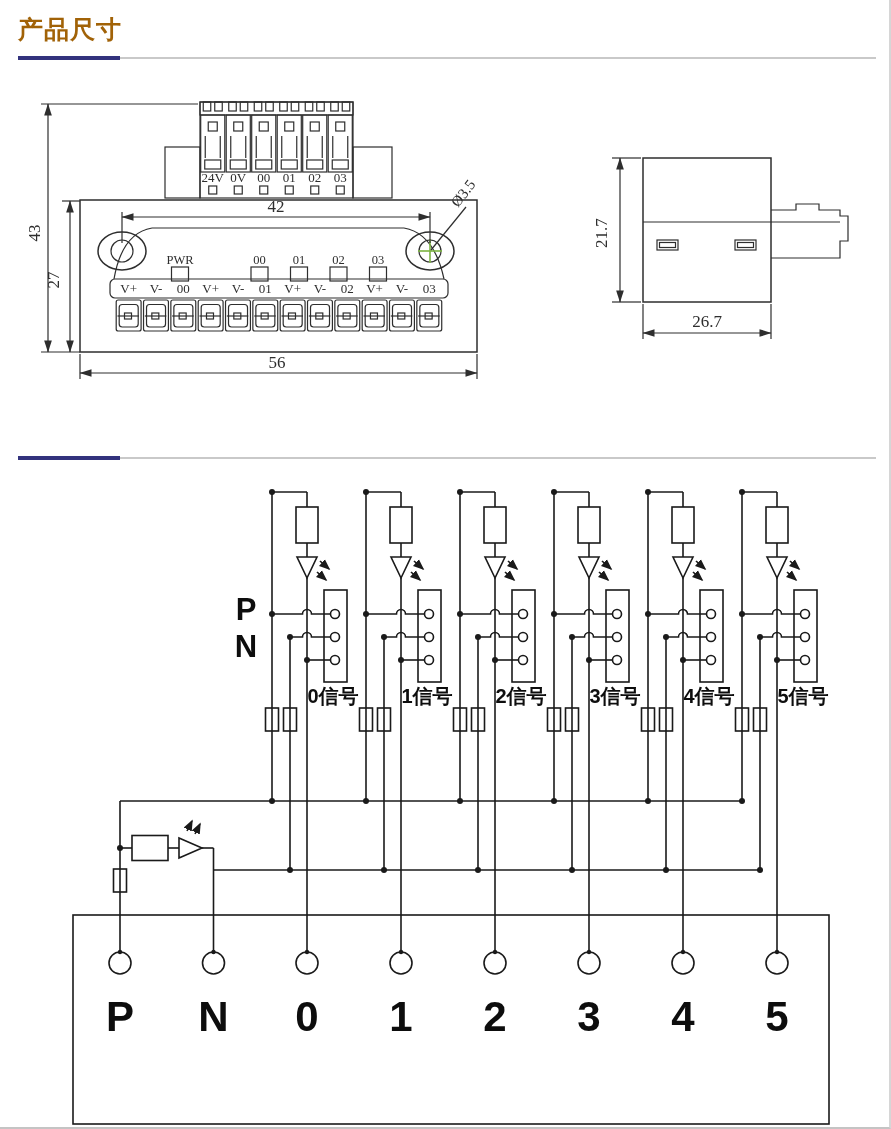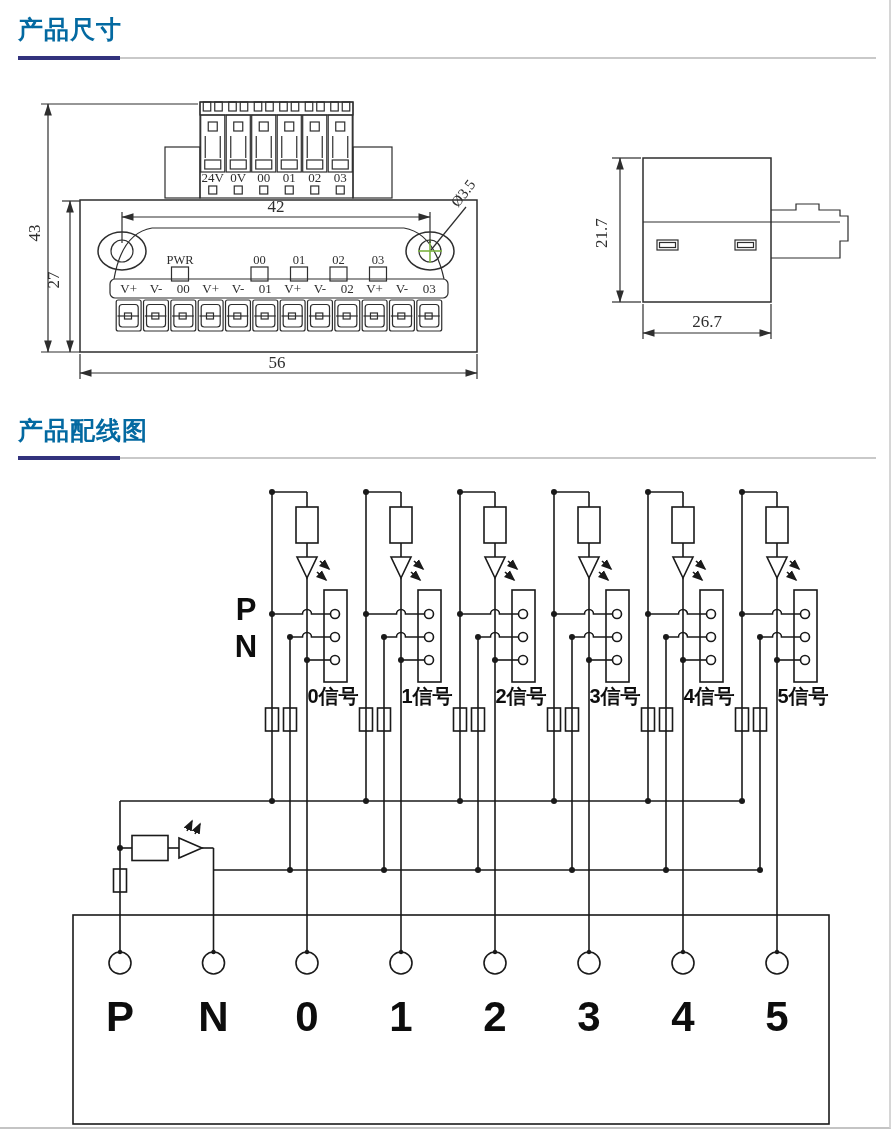--- a/index.html
+++ b/index.html
@@ -1,19 +1,19 @@
 <!DOCTYPE html>
 <html><head>
 <meta charset="utf-8">
 <style>
   html,body{margin:0;padding:0;background:#fff;}
   #page{position:relative;width:889px;height:1127px;background:#fff;
         border-right:2px solid #d6d6d6;border-bottom:2px solid #c4c4c4;
         font-family:"Liberation Sans",sans-serif;overflow:hidden;}
-  .sec-title{position:absolute;left:18px;font-size:25px;font-weight:bold;color:#0369a1;
+  .sec-title{position:absolute;left:18px;font-size:25px;font-weight:bold;color:#a16207;
              letter-spacing:1px;font-family:"Liberation Sans",sans-serif;}
   .rule-gray{position:absolute;left:18px;width:858px;height:2px;background:#c9c9c9;}
   .rule-blue{position:absolute;left:18px;width:102px;height:4px;background:#32327d;}
   svg{position:absolute;left:0;}
   svg text{fill:#1c1c1c;}
   .ser{font-family:"Liberation Serif",serif;fill:#2e2e2e;}
   .dimnum{font-size:17px;}
   .smlbl{font-size:13px;}
   .indlbl{font-size:12.5px;}
   .pn{font-size:31px;font-weight:bold;fill:#0d0d0d;font-family:"Liberation Sans",sans-serif;}
@@ -292,21 +292,20 @@
       </g>
       <g>
         <line class="dline" x1="643" y1="304" x2="643" y2="339"></line>
         <line class="dline" x1="771" y1="304" x2="771" y2="339"></line>
         <line class="dline" x1="643" y1="333" x2="771" y2="333" marker-start="url(#da)" marker-end="url(#da)"></line>
         <text class="ser dimnum" x="707" y="327" text-anchor="middle">26.7</text>
       </g>
     </g>
   </svg>
 
-  <div class="sec-title" style="top:414px;">产品配线图</div>
   <div class="rule-gray" style="top:457px;"></div>
   <div class="rule-blue" style="top:456px;"></div>
 
   <svg id="wiring-svg" style="top:470px;" width="889" height="657" viewBox="0 470 889 657">
     <defs>
       <marker id="wa" viewBox="0 0 10 8" refX="8.5" refY="4" markerWidth="7" markerHeight="6" orient="auto">
           <path d="M0,0 L10,4 L0,8 Z" fill="#1a1a1a"></path>
         </marker>
     </defs>
 

